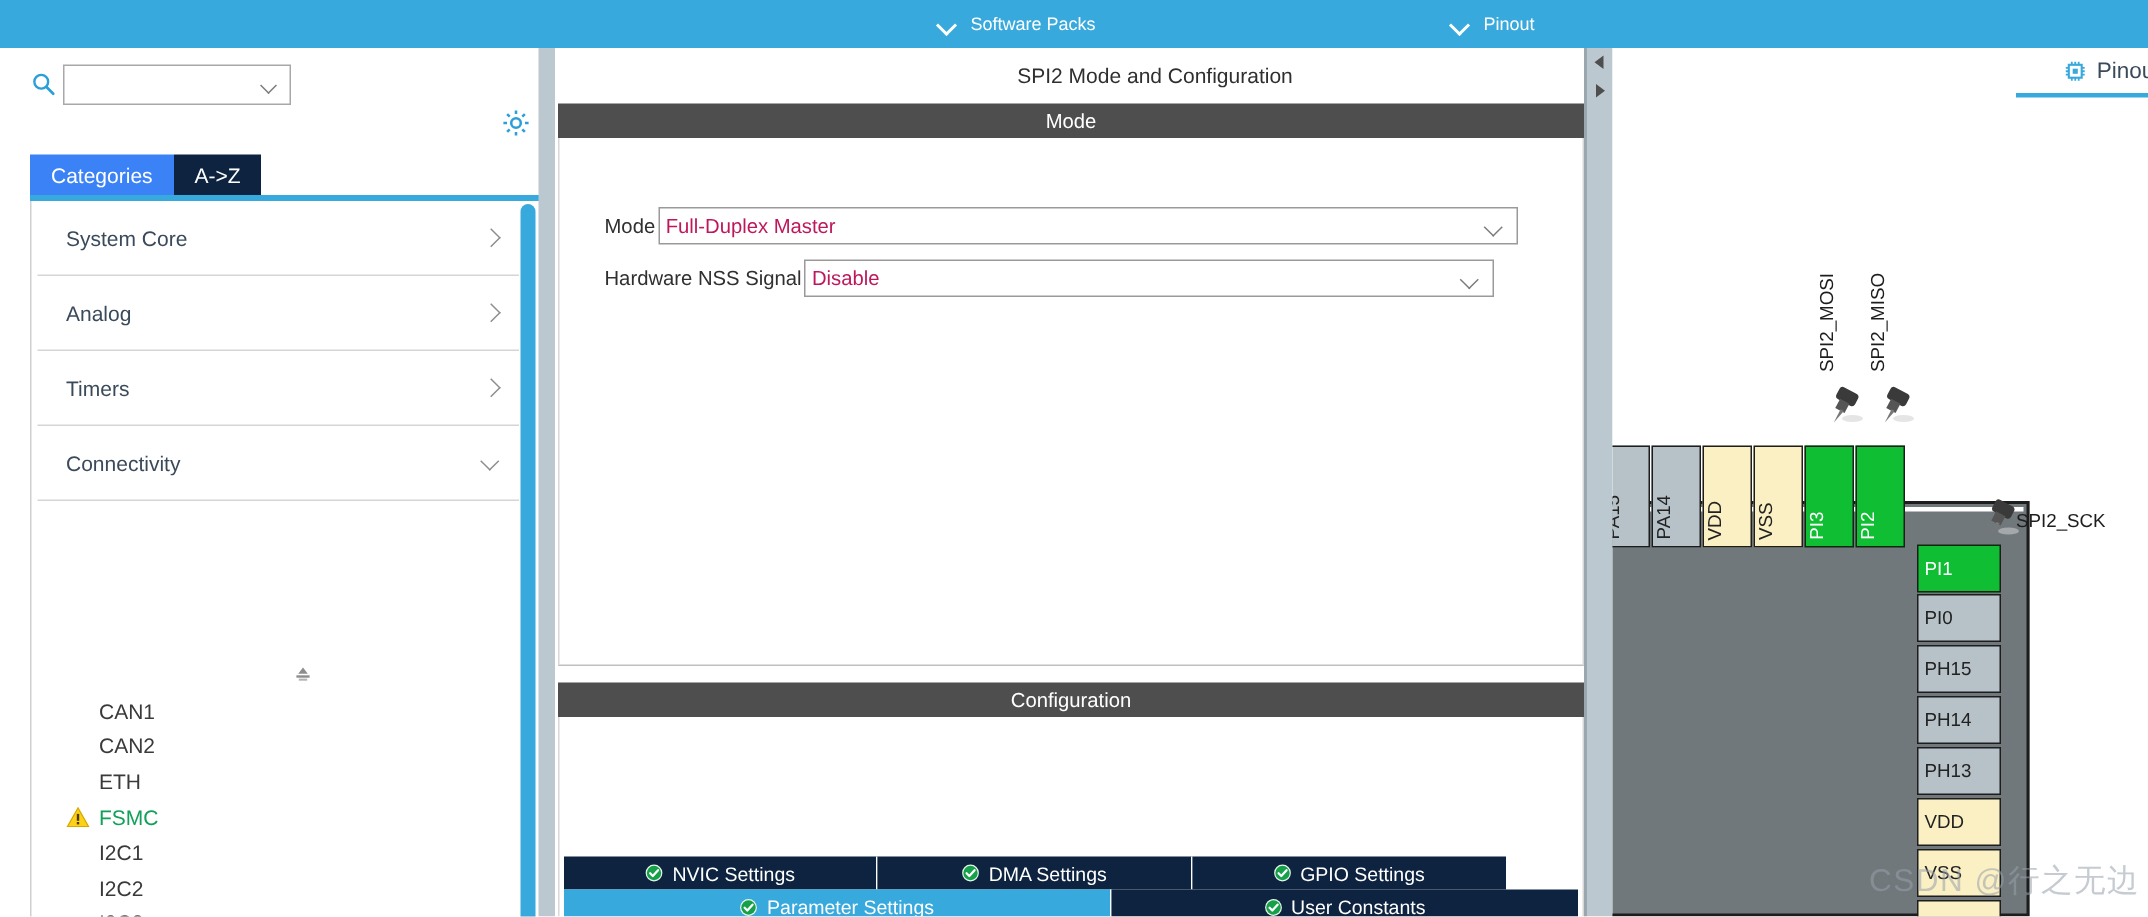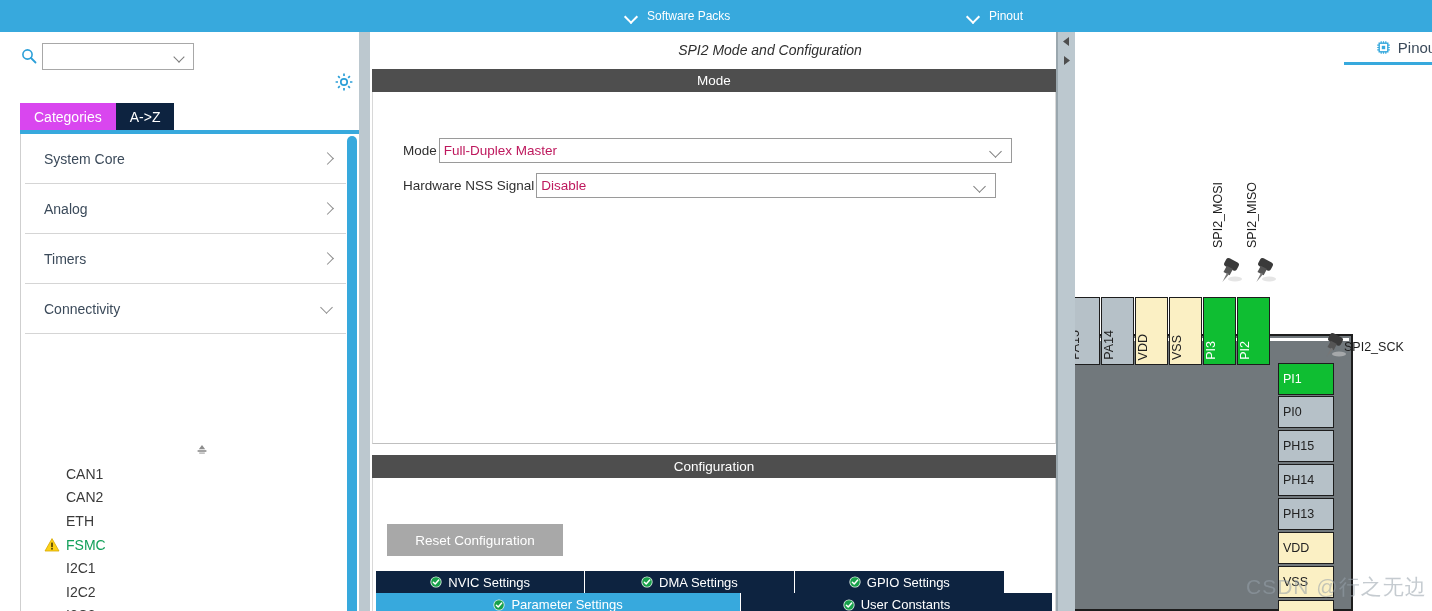--- a/index.html
+++ b/index.html
@@ -119,21 +119,21 @@
   .tab-cat {
     height: 27px;
     padding: 0 14px;
     display: flex;
     align-items: center;
     justify-content: center;
     color: #ffffff;
     font-size: 14px;
     box-sizing: border-box;
   }
-  .tab-cat.active { background: #d946ef; }
+  .tab-cat.active { background: #3b82f6; }
   .tab-cat.inactive { background: #0d2340; }
 
   .cat-underline {
     position: absolute;
     left: 20px; top: 98px;
     width: 340px; height: 4px;
     background: #37a9dd;
   }
 
   .list-frame {
@@ -240,21 +240,20 @@
   .cp-title {
     position: absolute;
     left: 0; top: 0;
     width: 800px; height: 36px;
     display: flex;
     align-items: center;
     justify-content: center;
     font-size: 14px;
     color: #2f2f2f;
     background: #ffffff;
-    font-style: italic;
   }
   .section-head {
     position: absolute;
     left: 2px;
     width: 684px; height: 23px;
     background: #4e4e4e;
     color: #ffffff;
     display: flex;
     align-items: center;
     justify-content: center;
@@ -638,21 +637,20 @@
           <span class="cbchev"></span>
         </div>
       </div>
 
     </div>
 
     <div class="section-head head-config">Configuration</div>
 
     <div class="config-body">
 
-      <button class="reset-btn">Reset Configuration</button>
 
       <div class="tab-strip-1">
         <div class="cfg-tab" style="width:33.33%">
           <span class="chk-green">
             <svg width="12" height="12" viewBox="0 0 12 12">
               <circle cx="6" cy="6" r="5.6" fill="#e6f5ea"></circle>
               <circle cx="6" cy="6" r="4.8" fill="#17a04a"></circle>
               <polyline points="3.4,6.2 5.2,8 8.7,4.1" fill="none" stroke="#ffffff" stroke-width="1.5" stroke-linecap="round" stroke-linejoin="round"></polyline>
             </svg>
           </span>

